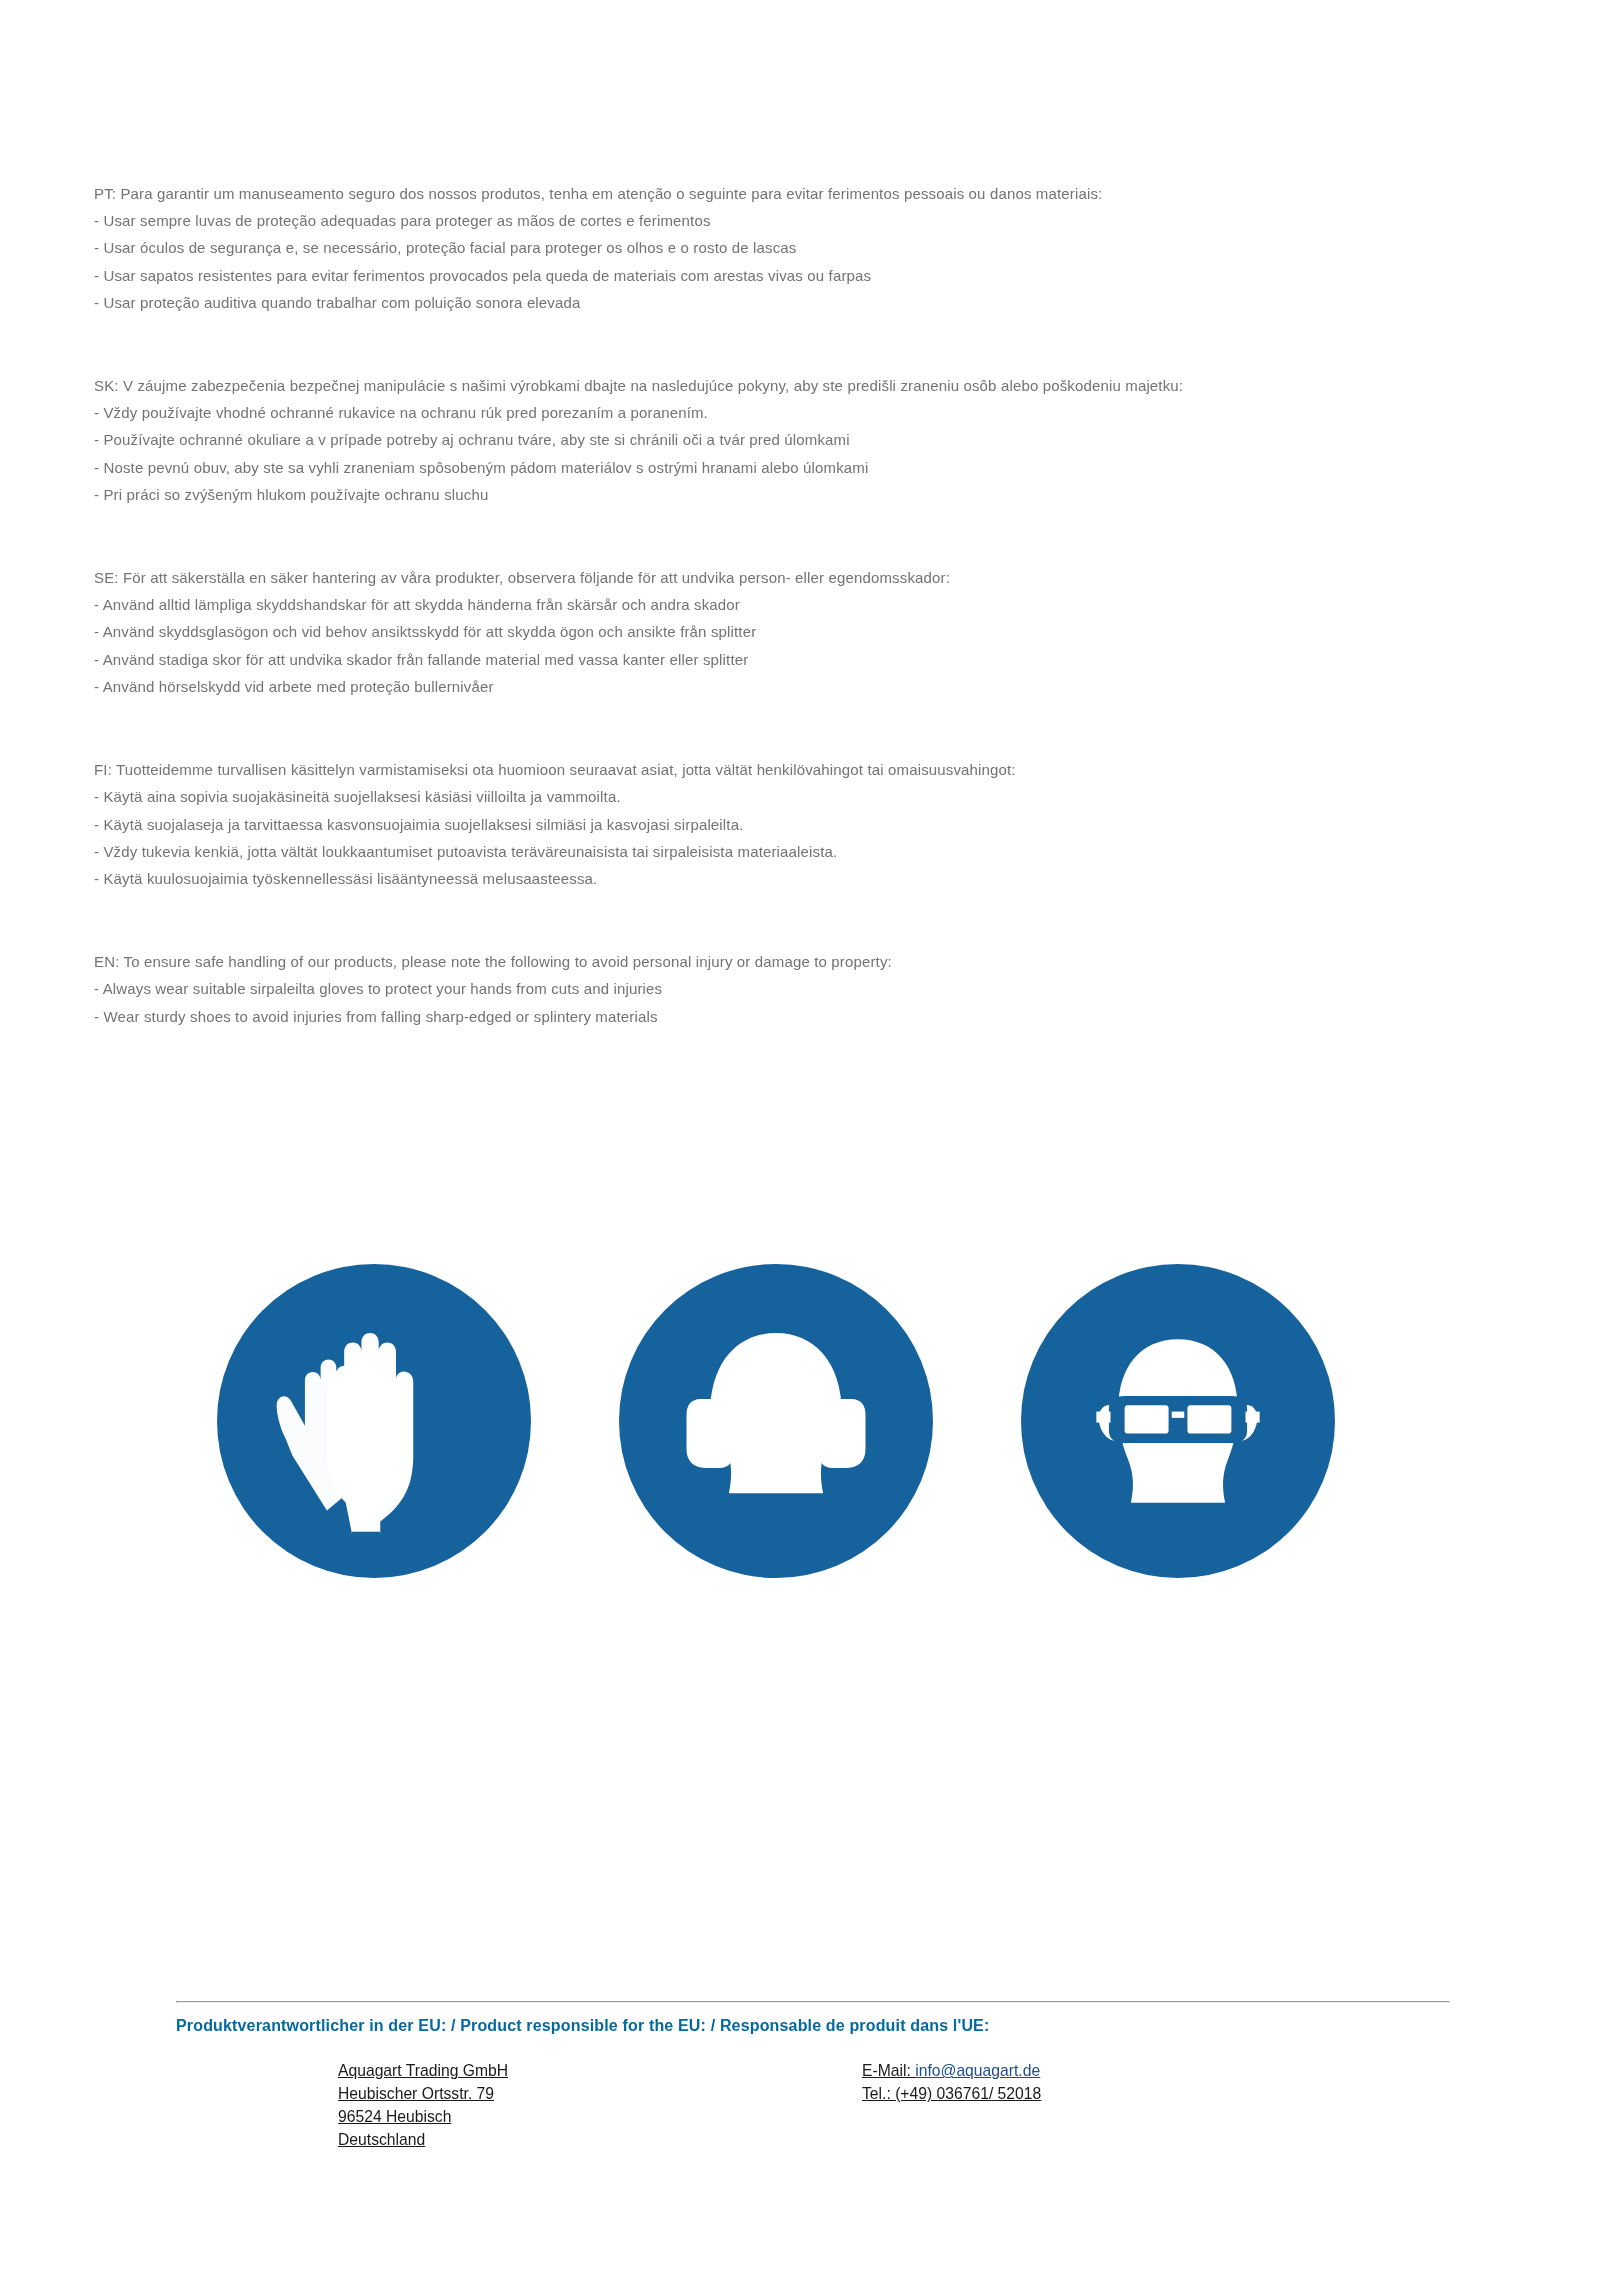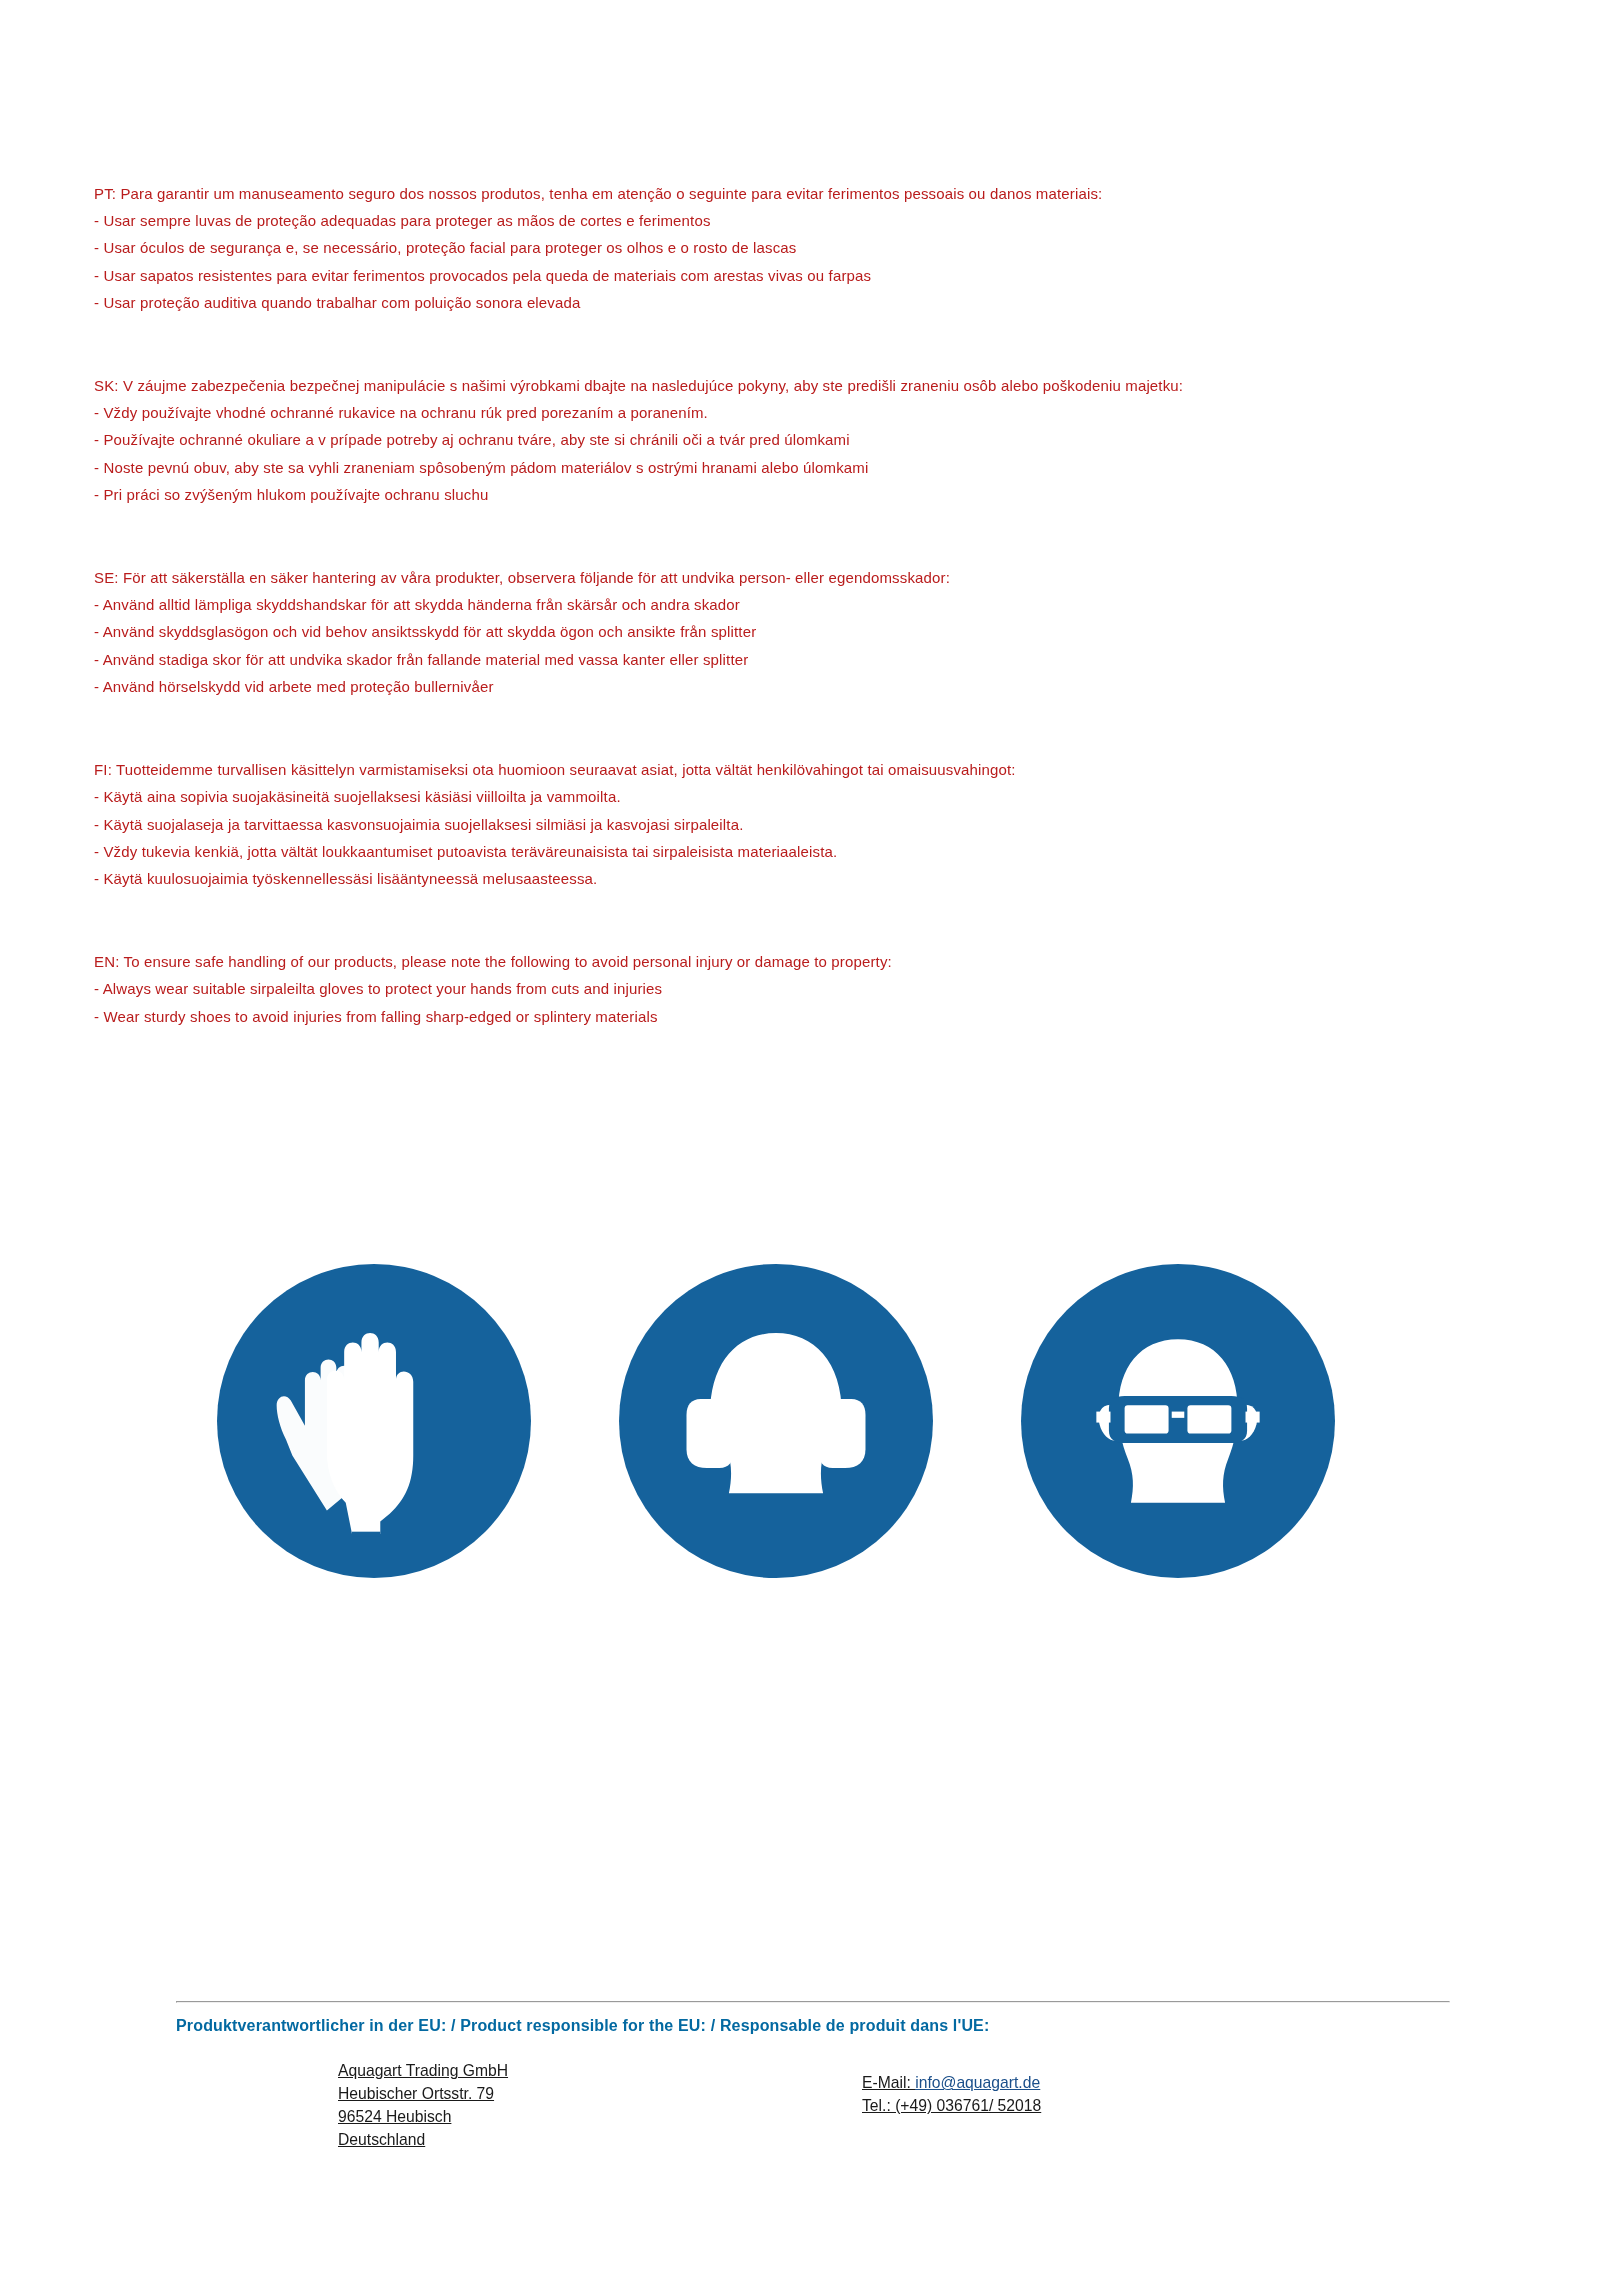--- a/index.html
+++ b/index.html
@@ -26,21 +26,21 @@
     width: 1372px;
   }
   .lang-block {
     margin-bottom: 59px;
   }
   .lang-block p {
     margin: 0 0 2.9px 0;
     font-size: 15px;
     line-height: 1.62;
     letter-spacing: 0.01em;
-    color: #b91c1c;
+    color: #737373;
     white-space: pre-wrap;
   }
   .lang-block p.head {
     margin-bottom: 2.9px;
   }
   .pictograms {
     position: absolute;
     left: 94px;
     top: 1264px;
     width: 1372px;
@@ -84,21 +84,20 @@
     font-size: 15.7px;
     line-height: 1.46;
   }
   .footer-left {
     width: 686px;
     padding-left: 162px;
     box-sizing: border-box;
   }
   .footer-right {
     flex: 1;
-    margin-top: 12px;
   }
   .footer-left div, .footer-right div {
     white-space: pre;
     text-decoration: underline;
   }
   .mail-link {
     color: #1b4f8a;
     text-decoration: underline;
   }
 </style>

